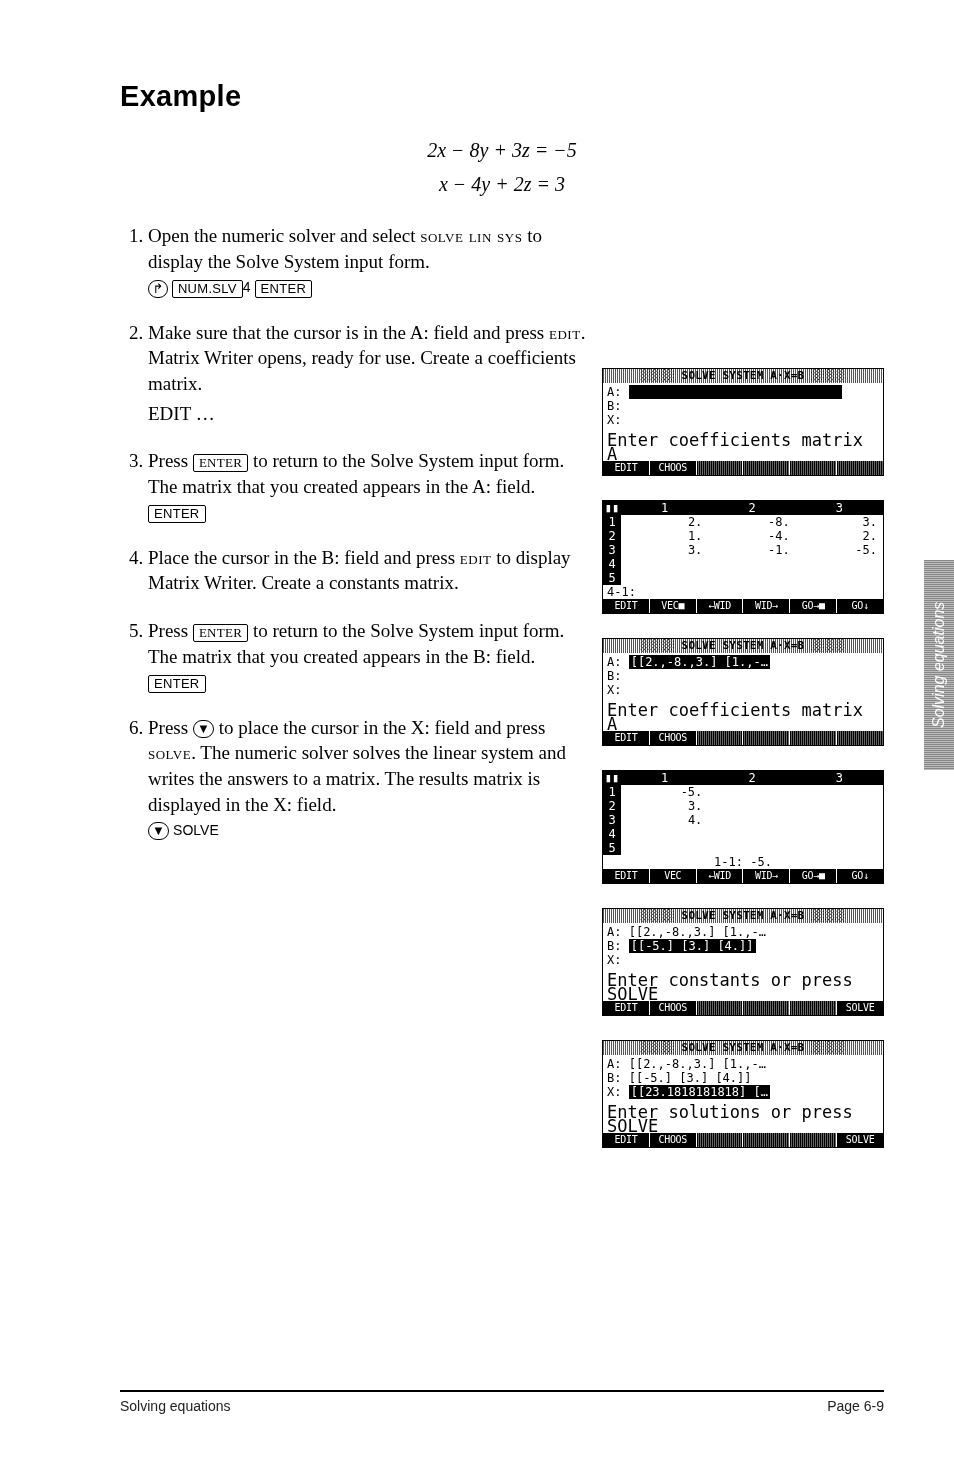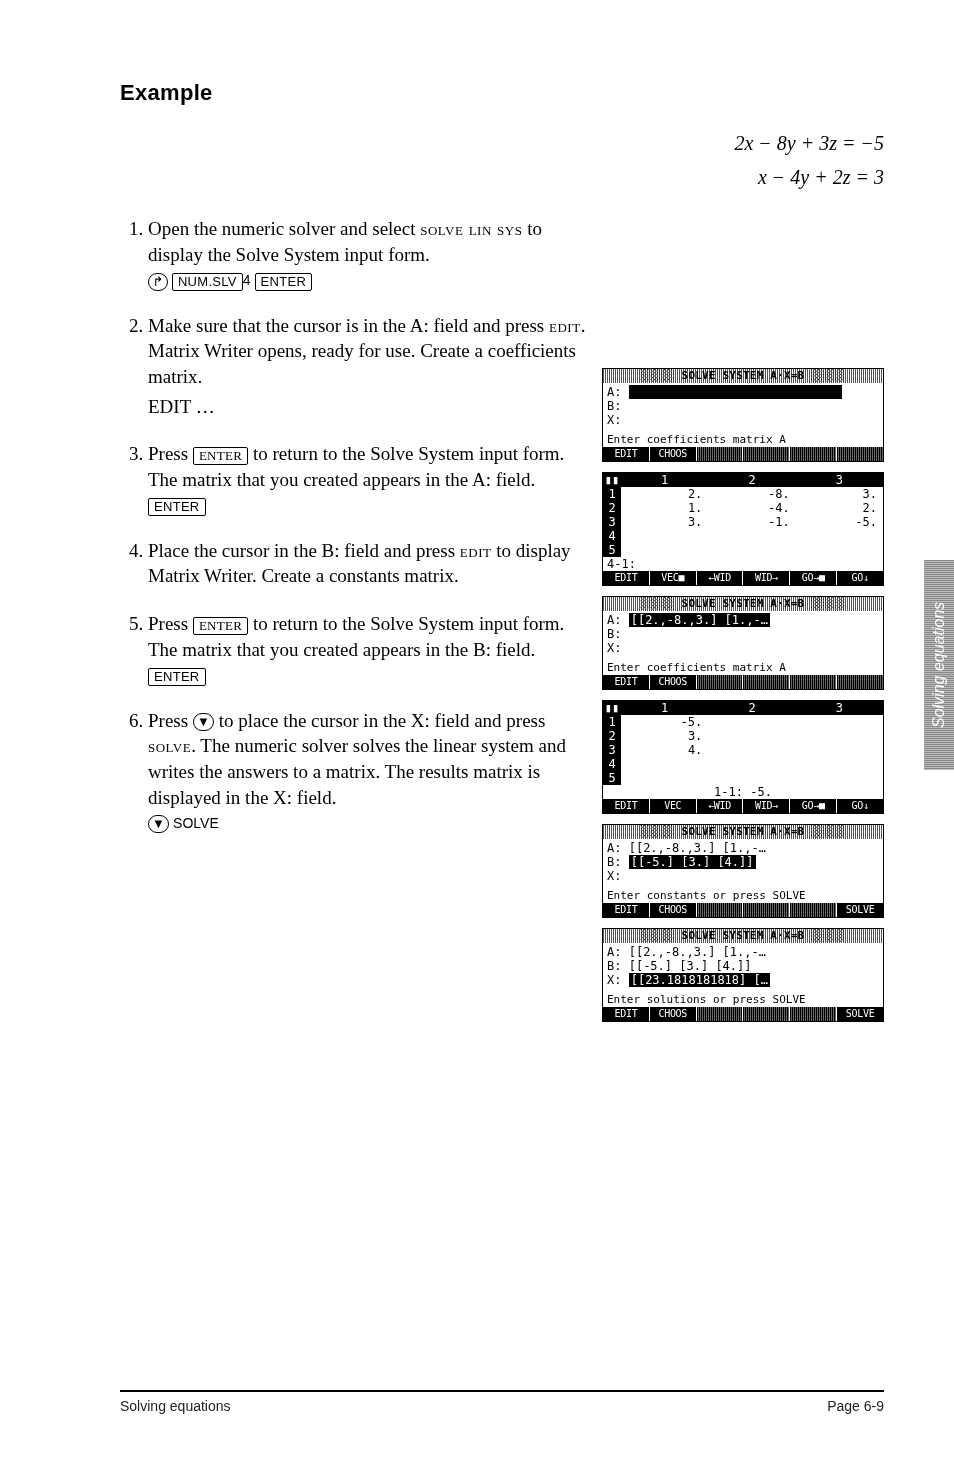--- a/index.html
+++ b/index.html
@@ -15,30 +15,30 @@
   }
   .page {
     padding: 80px 70px 60px 120px;
     position: relative;
     box-sizing: border-box;
     height: 100%;
   }
   h2.heading {
     font-family: Arial, Helvetica, sans-serif;
     font-weight: bold;
-    font-size: 22px;
+    font-size: 29px;
     margin: 0 0 22px 0;
     letter-spacing: 0.3px;
   }
   .intro {
     font-size: 20px;
     margin: 0 0 14px 0;
   }
   .equations {
-    text-align: right;
+    text-align: center;
     font-family: 'Times New Roman', serif;
     font-style: italic;
     font-size: 20px;
     margin: 10px 0 24px 0;
     line-height: 1.5;
   }
   .equations .row { margin: 0 0 4px 0; }
   ol.steps {
     list-style: decimal;
     padding-left: 28px;
@@ -80,21 +80,21 @@
     font-size: 19px;
     margin-top: 4px;
   }
   .screens-col {
     position: absolute;
     right: 70px;
     top: 368px;
     width: 282px;
     display: flex;
     flex-direction: column;
-    gap: 10px;
+    gap: 24px;
     padding-left: 44px;
   }
   .screen {
     border: 1px solid #000;
     background: #fff;
     font-family: monospace;
     font-size: 12px;
     line-height: 14px;
     position: relative;
   }
@@ -143,21 +143,21 @@
     gap:0;
     margin: -2px -4px 2px -4px;
   }
   .mw-grid div {
     text-align:right;
     padding-right:6px;
     white-space:nowrap;
   }
   .mw-grid .hdr { background:#000;color:#fff;text-align:center;padding:0; }
   .mw-grid .rowh { background:#000;color:#fff;text-align:center;padding:0;}
-  .helpline { font-size:11px; margin-top:6px;}
+  .helpline { font-size:17px; margin-top:6px;}
   .sidetab {
     position:absolute;
     right:0;
     top:560px;
     width:30px;
     height:210px;
     background: repeating-linear-gradient(0deg,#888 0 1px,#bbb 1px 2px);
     writing-mode: vertical-rl;
     transform: rotate(180deg);
     text-align:center;

